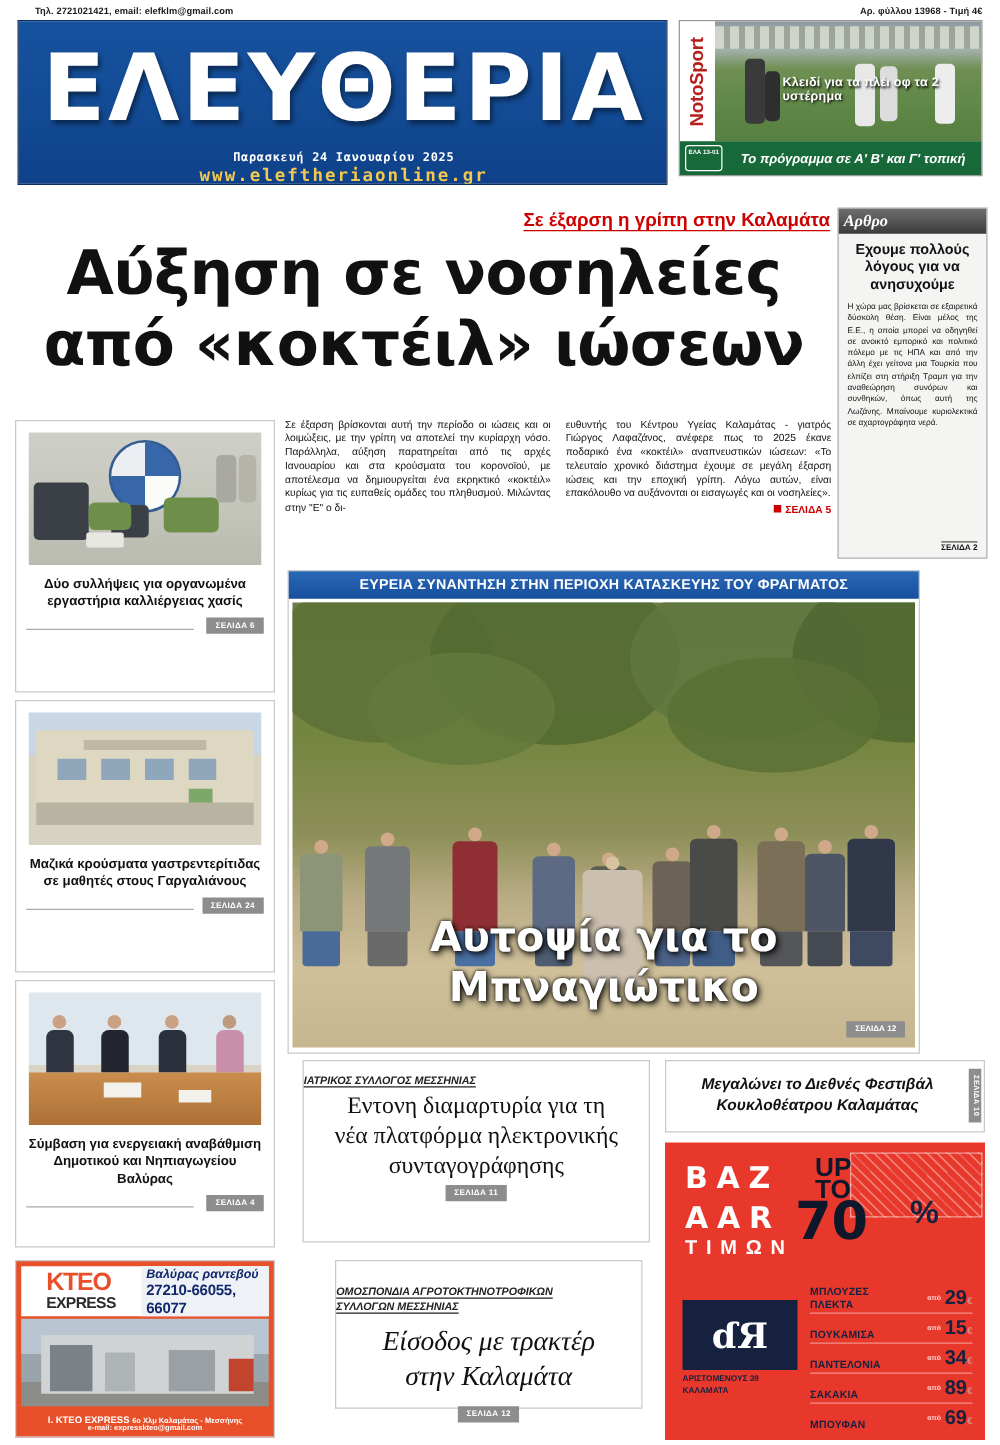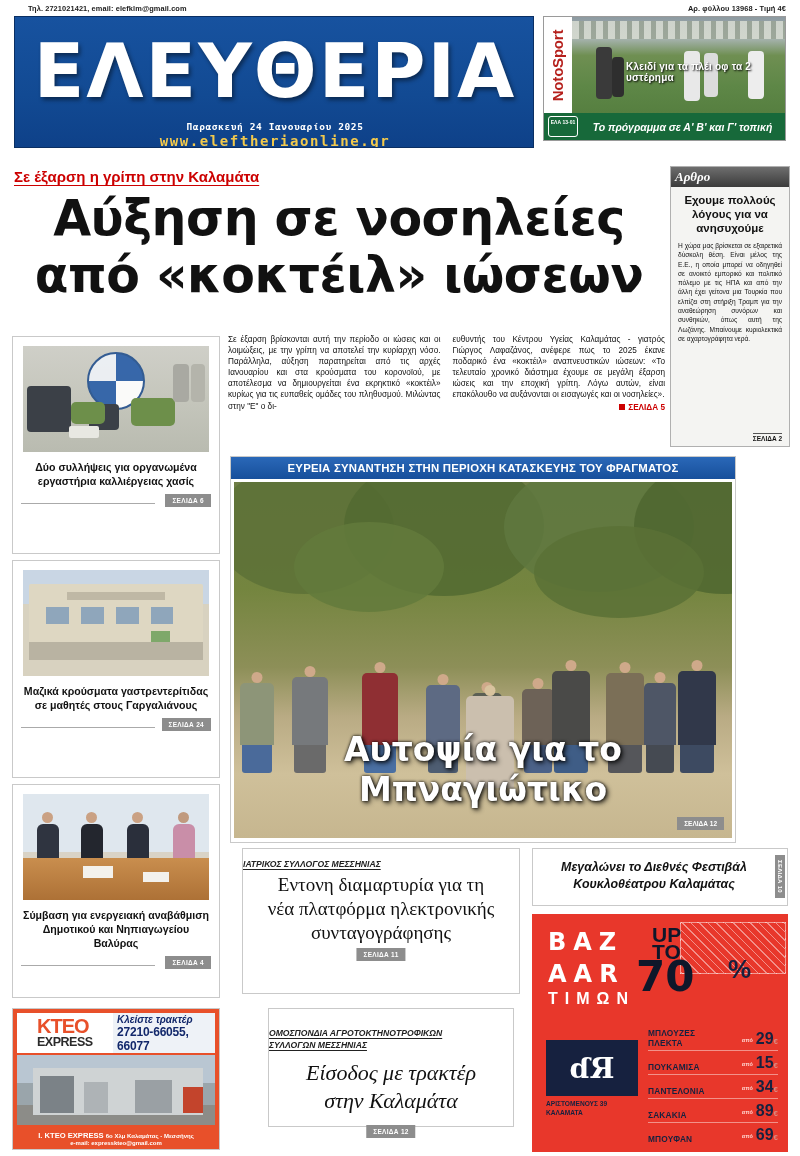--- a/index.html
+++ b/index.html
@@ -44,21 +44,21 @@
   .ns-cap{position:absolute;left:34px;bottom:30px;right:4px;
           font-size:10px;font-weight:bold;color:#fff;text-shadow:1px 1px 2px #000;letter-spacing:.2px;margin-left:20px;}
   .ns-bar{position:absolute;left:0;bottom:0;width:243px;height:27px;background:#17693a;
           display:flex;align-items:center;}
   .ns-badge{width:30px;height:21px;margin-left:4px;border:1px solid #fff;border-radius:3px;
             background:#17693a;color:#fff;font-size:5px;font-weight:bold;text-align:center;
             line-height:9px;padding-top:1px;box-sizing:border-box;}
   .ns-bar-txt{flex:1;text-align:center;color:#fff;font-style:italic;font-weight:bold;font-size:10.5px;}
 
   
-  .kicker{position:absolute;left:14px;top:168px;width:650px;text-align:left;
+  .kicker{position:absolute;left:14px;top:168px;width:650px;text-align:right;
           font-size:15px;font-weight:bold;color:#c00;text-decoration:underline;
           text-underline-offset:3px;}
   .headline{position:absolute;left:10px;top:190px;width:658px;text-align:center;
             font-family:"DejaVu Sans",sans-serif;font-weight:bold;font-size:49px;
             line-height:57px;letter-spacing:-.5px;color:#111;}
 
   
   .lead{position:absolute;left:228px;top:334px;width:437px;height:112px;
         display:flex;gap:12px;}
   .lead-col{flex:1;font-size:8.2px;line-height:11.1px;text-align:justify;color:#111;}
@@ -478,21 +478,21 @@
     </div>
   </div>
 
   <div class="kteo">
     <div class="kteo-top">
       <div class="kteo-logo">
         <div class="kteo-k">KTEO</div>
         <div class="kteo-e">EXPRESS</div>
       </div>
       <div class="kteo-right">
-        <div class="kteo-r1">Κλείστε τρακτέρ</div>
+        <div class="kteo-r1">Βαλύρας ραντεβού</div>
         <div class="kteo-r2">27210-66055, 66077</div>
       </div>
     </div>
     <div class="kteo-photo">
       <div class="kteo-bld">
         <div class="kteo-door" style="left:4%;top:18%;width:20%;height:78%;"></div>
         <div class="kteo-door" style="left:30%;top:30%;width:14%;height:66%;background:#aeb3b6;"></div>
         <div class="kteo-door" style="left:60%;top:26%;width:22%;height:70%;background:#9aa0a4;"></div>
         <div class="kteo-door" style="right:0;top:40%;width:12%;height:56%;background:#c3442c;"></div>
       </div>

